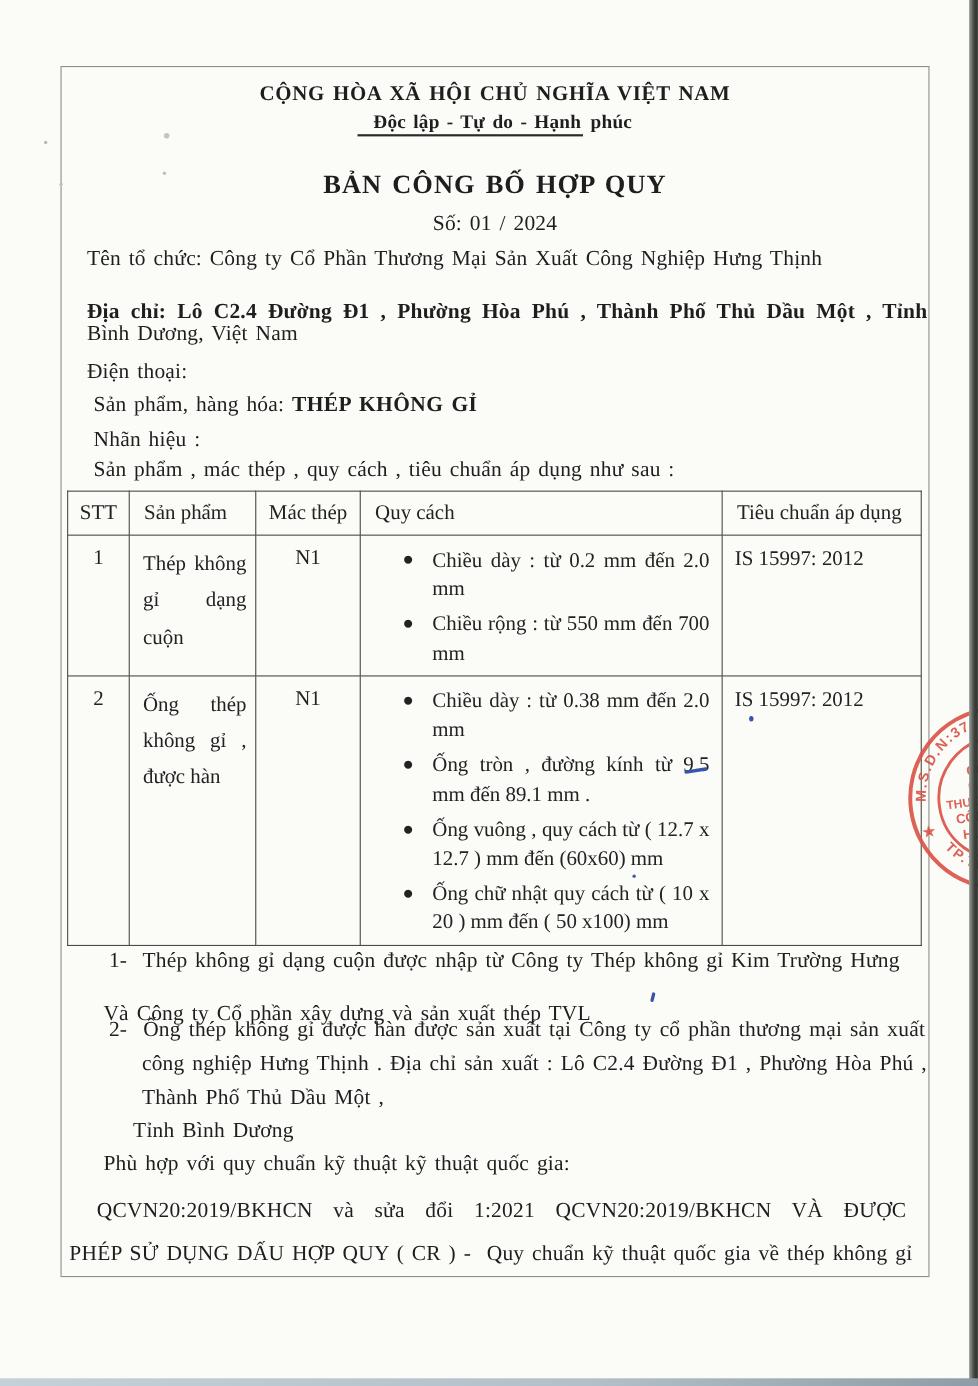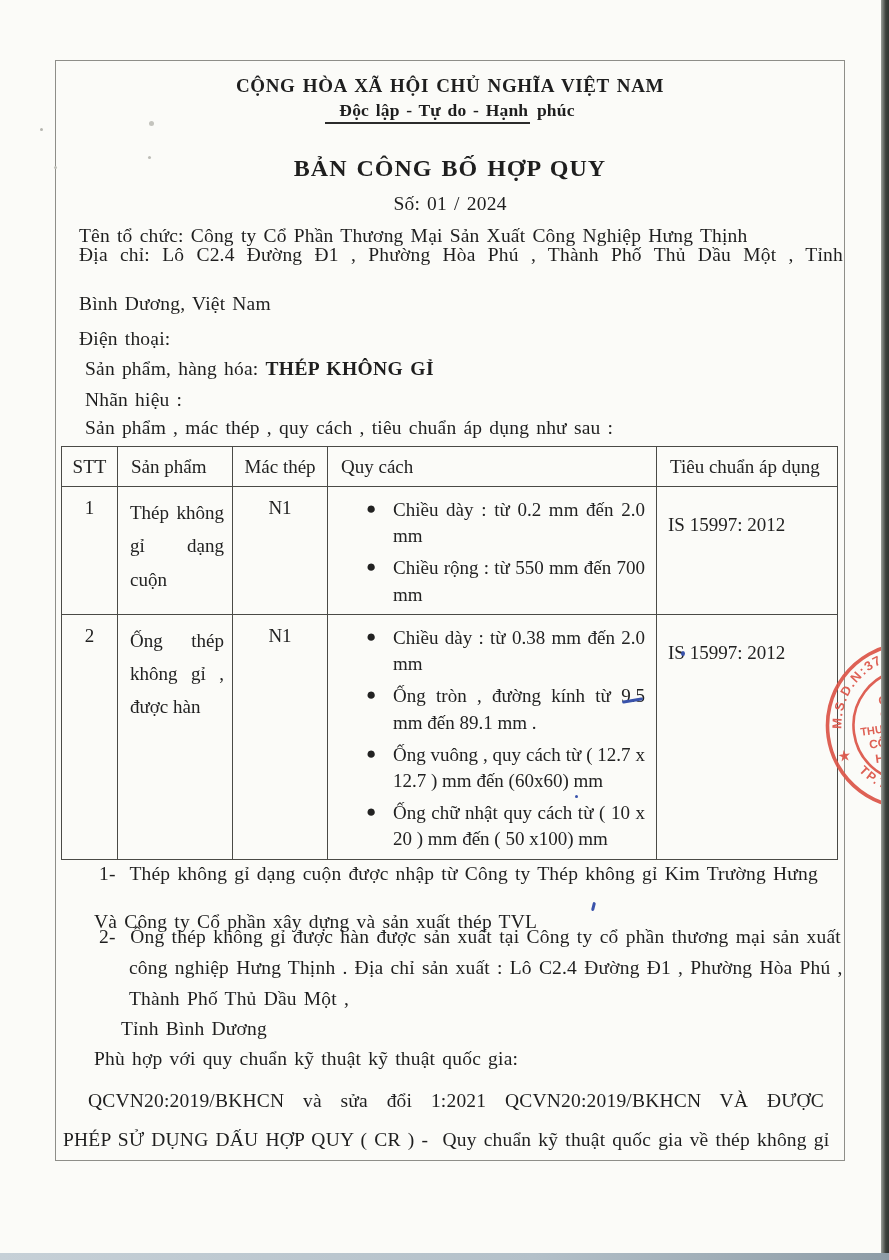--- a/index.html
+++ b/index.html
@@ -17,41 +17,41 @@
     box-sizing:border-box;
   }
   .line{position:absolute;white-space:pre-wrap;font-size:19.5px;letter-spacing:.2px;word-spacing:2px;line-height:1.25;}
   .center{left:0;width:100%;text-align:center;}
   .t-republic{top:13px;font-size:19px;font-weight:bold;letter-spacing:.6px;}
   .t-motto{top:39px;font-size:17.5px;font-weight:bold;}
   .t-motto .u{border-bottom:2.5px solid #2b2b2b;padding:0 2px 2px 14px;}
   .t-title{top:92px;font-size:24px;font-weight:bold;letter-spacing:1px;}
   .t-number{top:131px;font-size:19.5px;}
   .t-org{left:23px;top:163px;}
-  .t-addr1{left:23px;top:182px;width:764px;text-align:justify;text-align-last:justify;}
+  .t-addr1{left:23px;top:211px;width:764px;text-align:justify;text-align-last:justify;font-weight:bold;}
   .t-addr2{left:23px;top:231px;}
   .t-phone{left:23px;top:266px;}
   .t-product{left:29px;top:296px;}
   .t-product b{letter-spacing:.4px;}
   .t-brand{left:29px;top:327px;}
   .t-intro{left:29px;top:355px;font-family:Liberation Serif, serif;}
 
   table.spec{
     position:absolute;left:5px;top:385px;
     border-collapse:collapse;table-layout:fixed;
     font-size:19px;color:#222;
   }
   table.spec td{border:1.6px solid #4a4a46;vertical-align:top;box-sizing:border-box;}
   tr.hdr td{height:40px;vertical-align:middle;padding:0 0 0 13px;}
   tr.hdr td.c{text-align:center;padding:0;}
   td.stt{text-align:center;padding-top:10px;}
   td.prod{padding:9px 8px 0 12px;text-align:justify;line-height:1.75;}
   td.grade{text-align:center;padding-top:10px;}
   td.specs{padding:10px 8px 0 0;}
-  td.std{padding:27px 4px 0 11px;}
+  td.std{padding:11px 4px 0 11px;}
   .bullet{display:flex;margin:0 0 6px 0;}
   .bullet .dot{width:27px;padding-left:38px;font-size:17px;flex:none;line-height:1.4;}
   .bullet .btxt{width:252px;text-align:justify;line-height:1.38;}
 
   .t-n1l1{left:43px;top:801px;}
   .t-n1l2{left:38px;top:833px;margin-top:16px;}
   .t-n2l1{left:43px;top:864px;width:742px;text-align:justify;text-align-last:justify;}
   .t-n2l2{left:73px;top:895px;}
   .t-n2l3{left:73px;top:926px;}
   .t-prov{left:38px;top:956px;margin-left:27px;}

